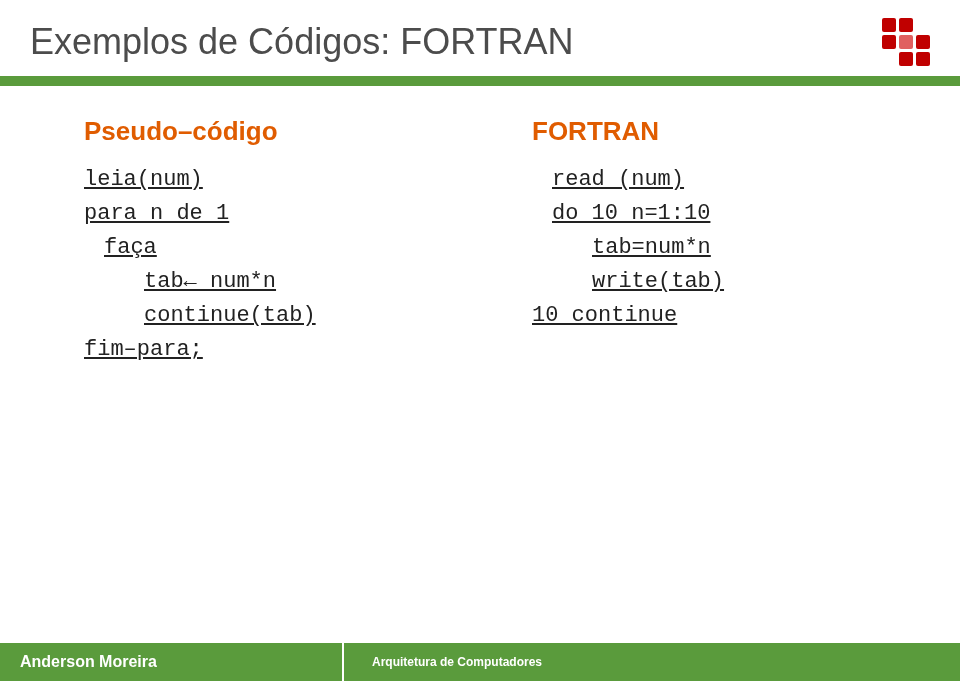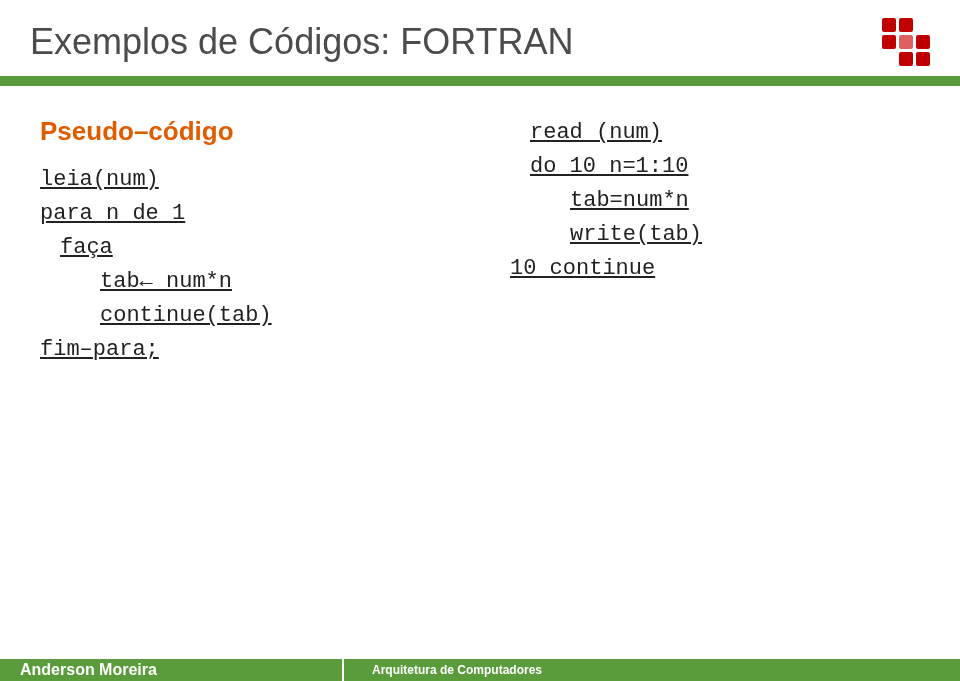--- a/index.html
+++ b/index.html
@@ -51,20 +51,21 @@
       background: #5a9b3c;
       margin: 0;
     }
 
     
     .main-content {
       padding: 30px 40px 20px 40px;
       display: flex;
       gap: 0;
       flex: 1;
+      margin-left: 44px;
     }
 
     .left-column {
       flex: 1;
       padding-right: 30px;
     }
 
     .right-column {
       flex: 1;
       padding-left: 30px;
@@ -92,21 +93,21 @@
     .code-block .indent2 {
       margin-left: 60px;
     }
 
     
     .footer {
       position: absolute;
       bottom: 0;
       left: 0;
       right: 0;
-      height: 22px;
+      height: 38px;
       background: #5a9b3c;
       display: flex;
       align-items: center;
     }
 
     .footer-left {
       flex: 1;
       padding-left: 20px;
       color: #ffffff;
       font-size: 16px;
@@ -154,20 +155,21 @@
       <div>leia(num)</div>
       <div>para n de 1</div>
       <div class="indent1">faça</div>
       <div class="indent2">tab← num*n</div>
       <div class="indent2">continue(tab)</div>
       <div>fim–para;</div>
     </div>
   </div>
 
   <div class="right-column">
+    <div class="section-title">FORTRAN</div>
     <div class="code-block">
       <div class="indent1">read (num)</div>
       <div class="indent1">do 10 n=1:10</div>
       <div class="indent2">tab=num*n</div>
       <div class="indent2">write(tab)</div>
       <div>10 continue</div>
     </div>
   </div>
 </div>
 

